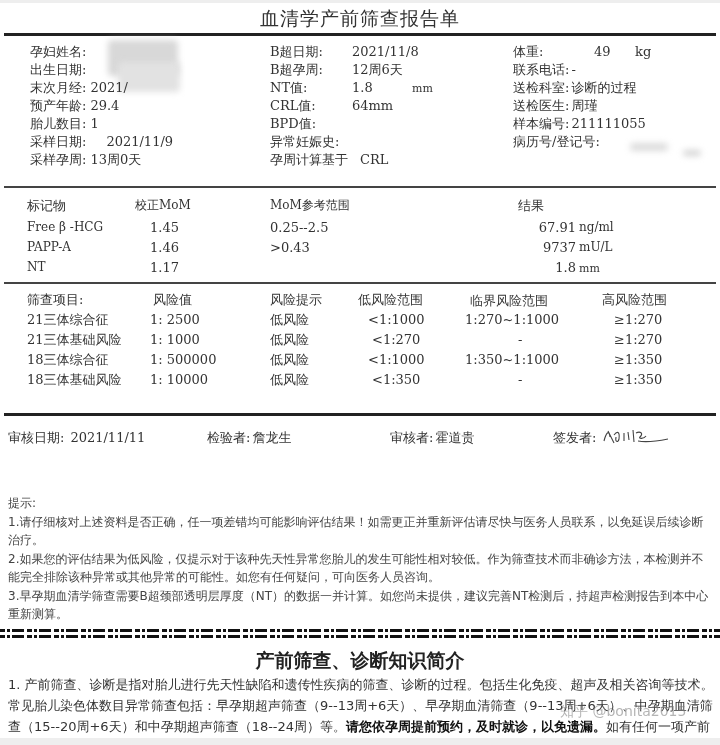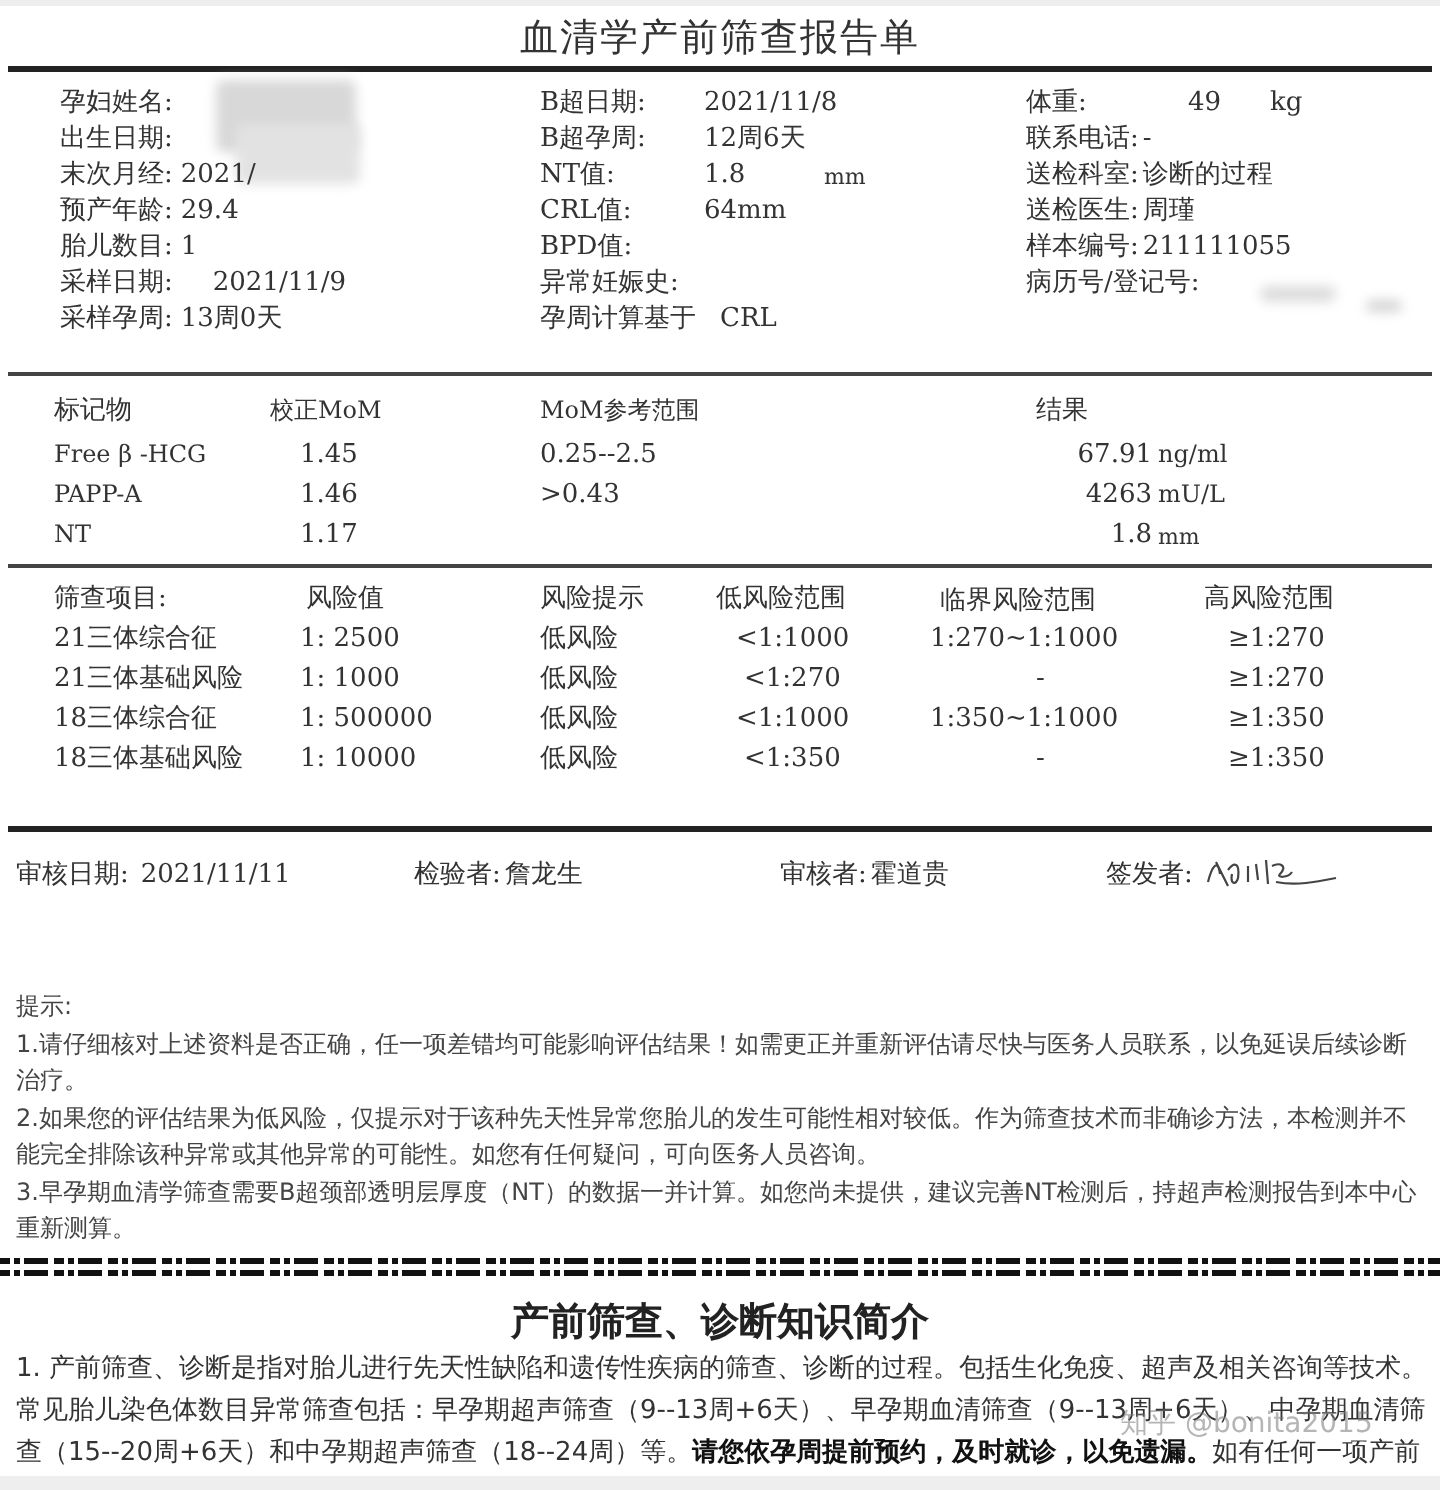--- a/index.html
+++ b/index.html
@@ -86,21 +86,21 @@
       <div class="row" style="left:27px;top:219px;font-size:12px"><span>Free β -HCG</span></div>
       <div class="row" style="left:150px;top:219px"><span>1.45</span></div>
       <div class="row" style="left:270px;top:219px"><span>0.25--2.5</span></div>
       <div class="row" style="left:508px;top:219px;width:68px;text-align:right"><span>67.91</span></div>
       <div class="row" style="left:579px;top:219px;font-size:12px"><span>ng/ml</span></div>
     </div>
     <div>
       <div class="row" style="left:27px;top:239px;font-size:12px"><span>PAPP-A</span></div>
       <div class="row" style="left:150px;top:239px"><span>1.46</span></div>
       <div class="row" style="left:270px;top:239px"><span>&gt;0.43</span></div>
-      <div class="row" style="left:508px;top:239px;width:68px;text-align:right"><span>4263</span></div>
+      <div class="row" style="left:508px;top:239px;width:68px;text-align:right"><span>9737</span></div>
       <div class="row" style="left:579px;top:239px;font-size:12px"><span>mU/L</span></div>
     </div>
     <div>
       <div class="row" style="left:27px;top:259px;font-size:12px"><span>NT</span></div>
       <div class="row" style="left:150px;top:259px"><span>1.17</span></div>
       <div class="row" style="left:508px;top:259px;width:68px;text-align:right"><span>1.8</span></div>
       <div class="row" style="left:579px;top:260px;font-size:11px"><span>mm</span></div>
     </div>
   </div>
 

